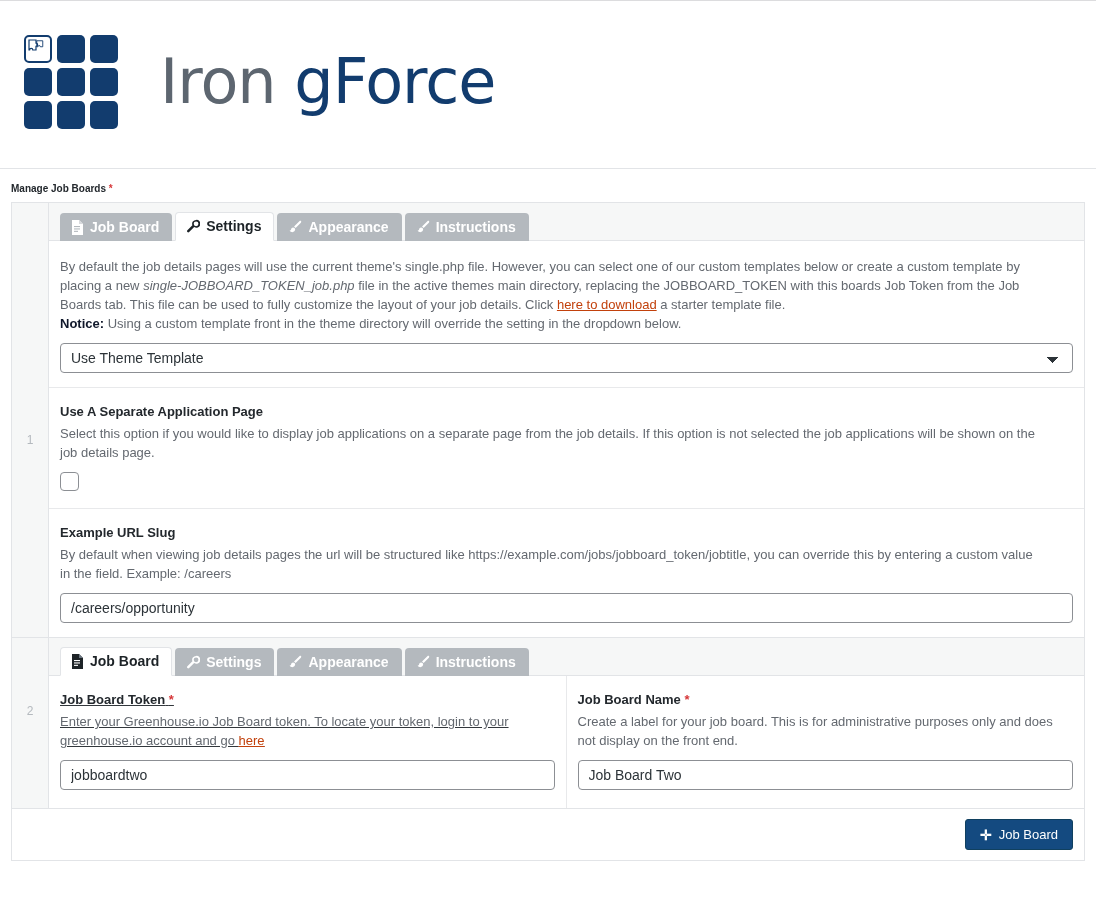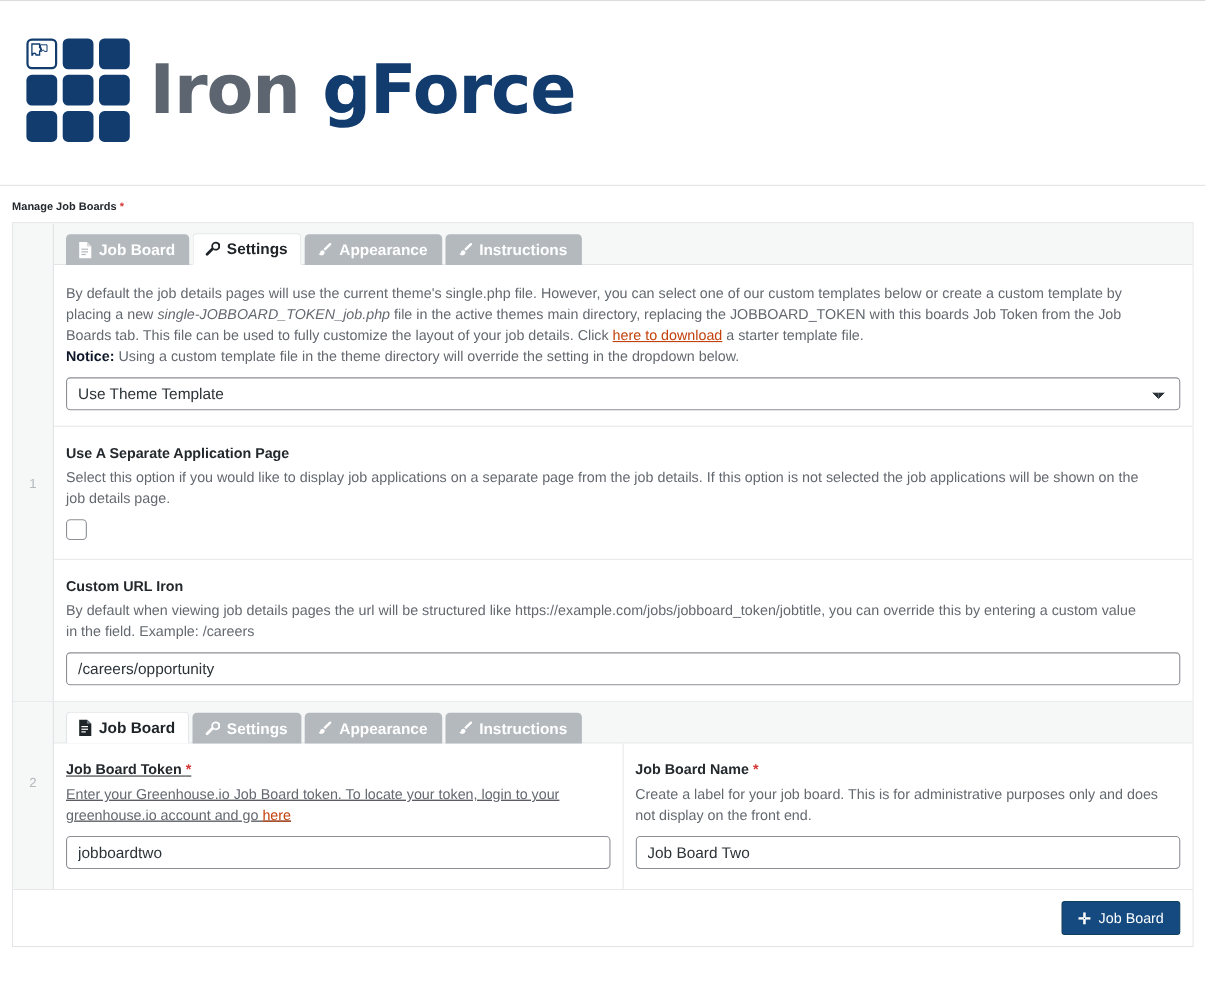--- a/index.html
+++ b/index.html
@@ -51,24 +51,25 @@
     background: #ffffff;
     border: 2px solid #123c6e;
     box-sizing: border-box;
     position: relative;
     overflow: hidden;
   }
   .logo-cell.puzzle svg { display:block; }
   .logo-text {
     font-family: "DejaVu Sans", sans-serif;
     font-size: 62px;
-    font-weight: 700;
+    font-weight: 400;
     letter-spacing: -1px;
     line-height: 1;
     white-space: nowrap;
+    margin-left: 24px;
   }
   .logo-text .grey { color: #5d6670; }
   .logo-text .blue { color: #123c6e; }
 
   
   .page-title {
     font-size: 10px;
     font-weight: 700;
     color: #23282d;
     margin: 14px 0 8px 11px;
@@ -312,35 +313,35 @@
           </span>
           <span>Instructions</span>
         </div>
       </div>
 
       <div class="panel">
 
         <div class="field-block">
           <div class="field-desc">
             <span>By default the job details pages will use the current theme's single.php file. However, you can select one of our custom templates below or create a custom template by placing a new </span><em>single-JOBBOARD_TOKEN_job.php</em><span> file in the active themes main directory, replacing the JOBBOARD_TOKEN with this boards Job Token from the Job Boards tab. This file can be used to fully customize the layout of your job details. Click </span><a href="#">here to download</a><span> a starter template file.</span><br>
-            <b>Notice:</b><span> Using a custom template file in the theme directory will override the setting in the dropdown below.</span>
+            <b>Notice:</b><span> Using a custom template front in the theme directory will override the setting in the dropdown below.</span>
           </div>
           <select class="wp-select">
             <option>Use Theme Template</option>
           </select>
         </div>
 
         <div class="field-block">
           <div class="field-label">Use A Separate Application Page</div>
           <div class="field-desc">Select this option if you would like to display job applications on a separate page from the job details. If this option is not selected the job applications will be shown on the job details page.</div>
           <span class="checkbox"></span>
         </div>
 
         <div class="field-block">
-          <div class="field-label">Custom URL Iron</div>
+          <div class="field-label">Example URL Slug</div>
           <div class="field-desc">By default when viewing job details pages the url will be structured like https://example.com/jobs/jobboard_token/jobtitle, you can override this by entering a custom value in the field. Example: /careers</div>
           <input class="wp-input" type="text" value="/careers/opportunity" style="">
         </div>
 
       </div>
     </div>
   </div>
 
   <div class="row">
     <div class="gutter g2">

